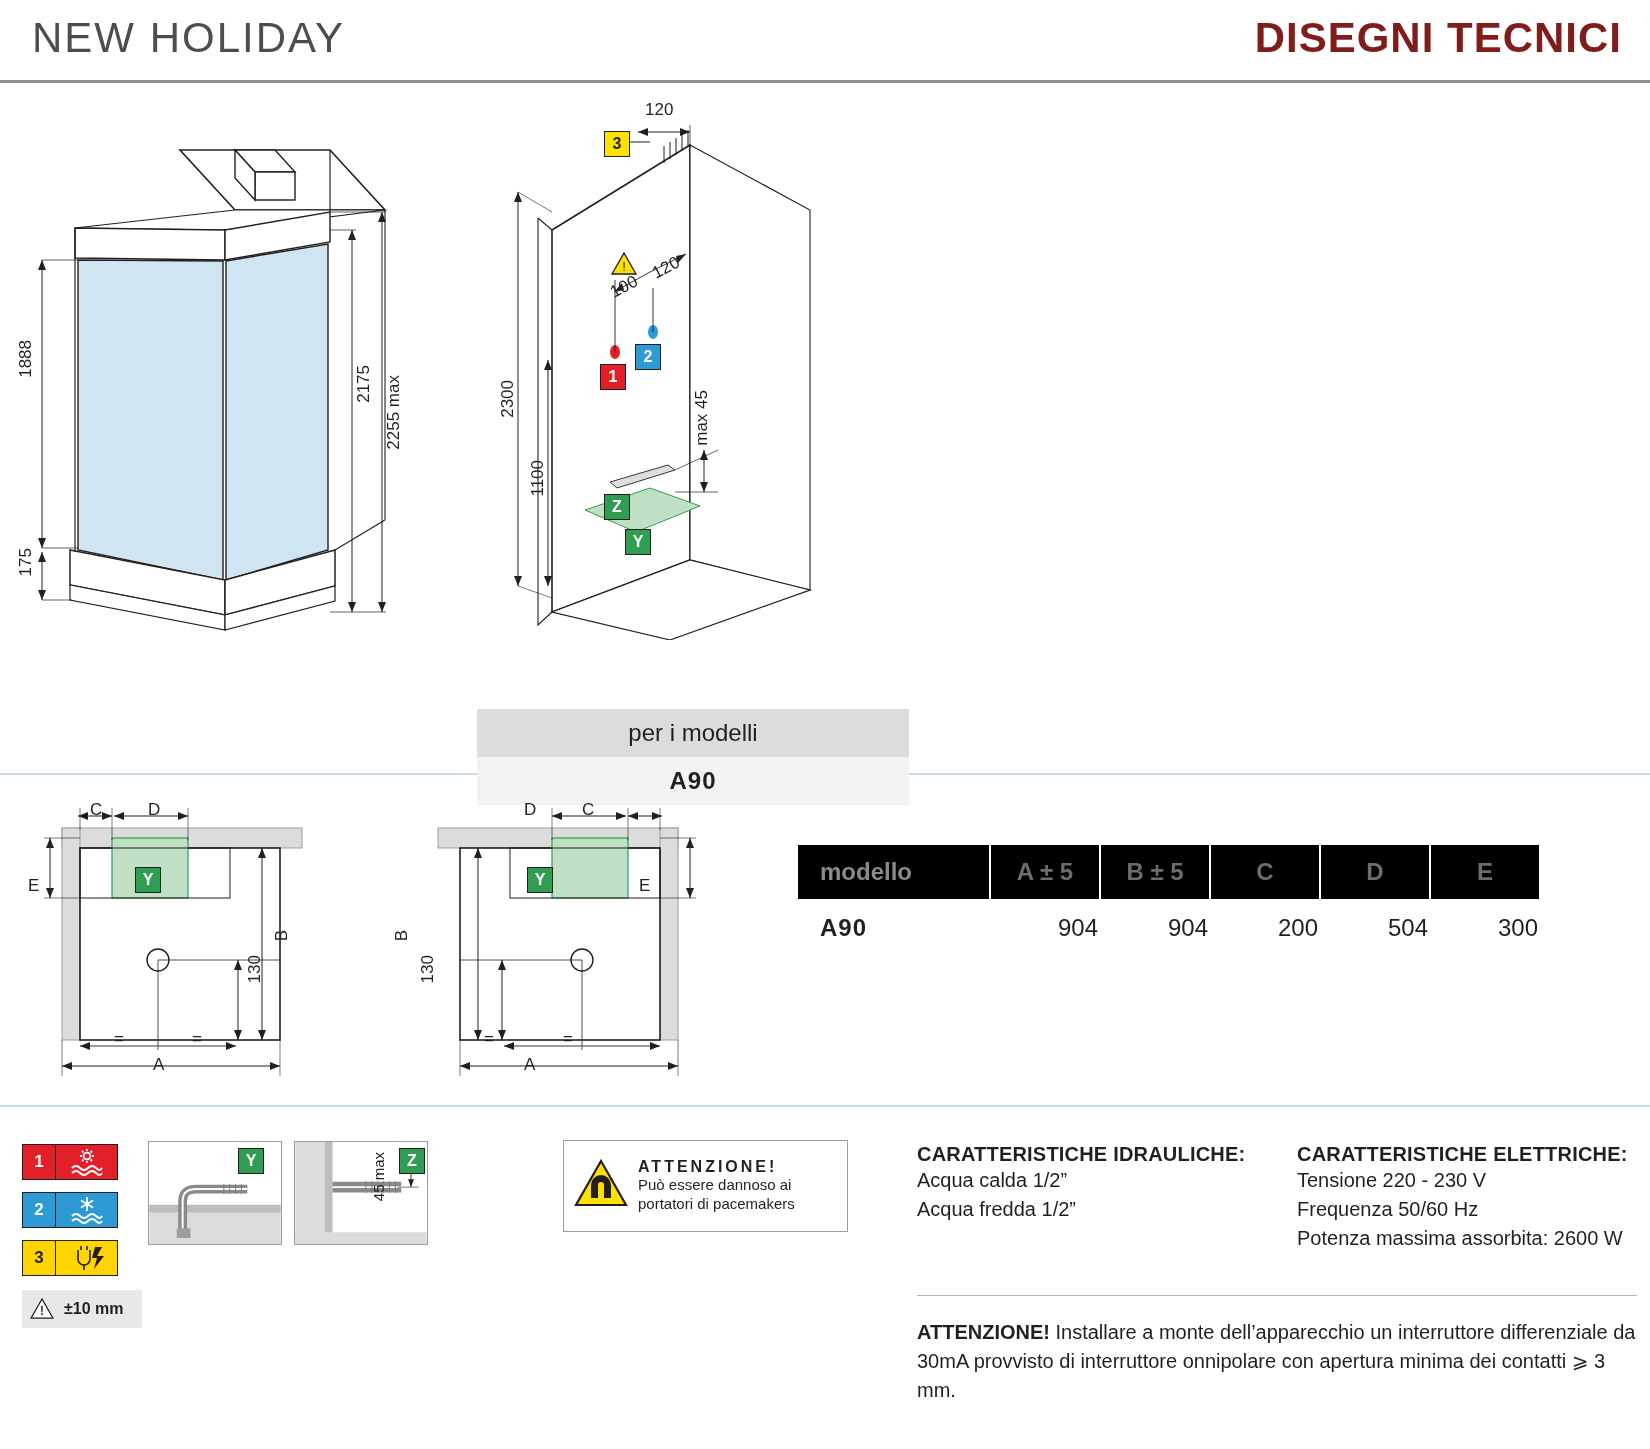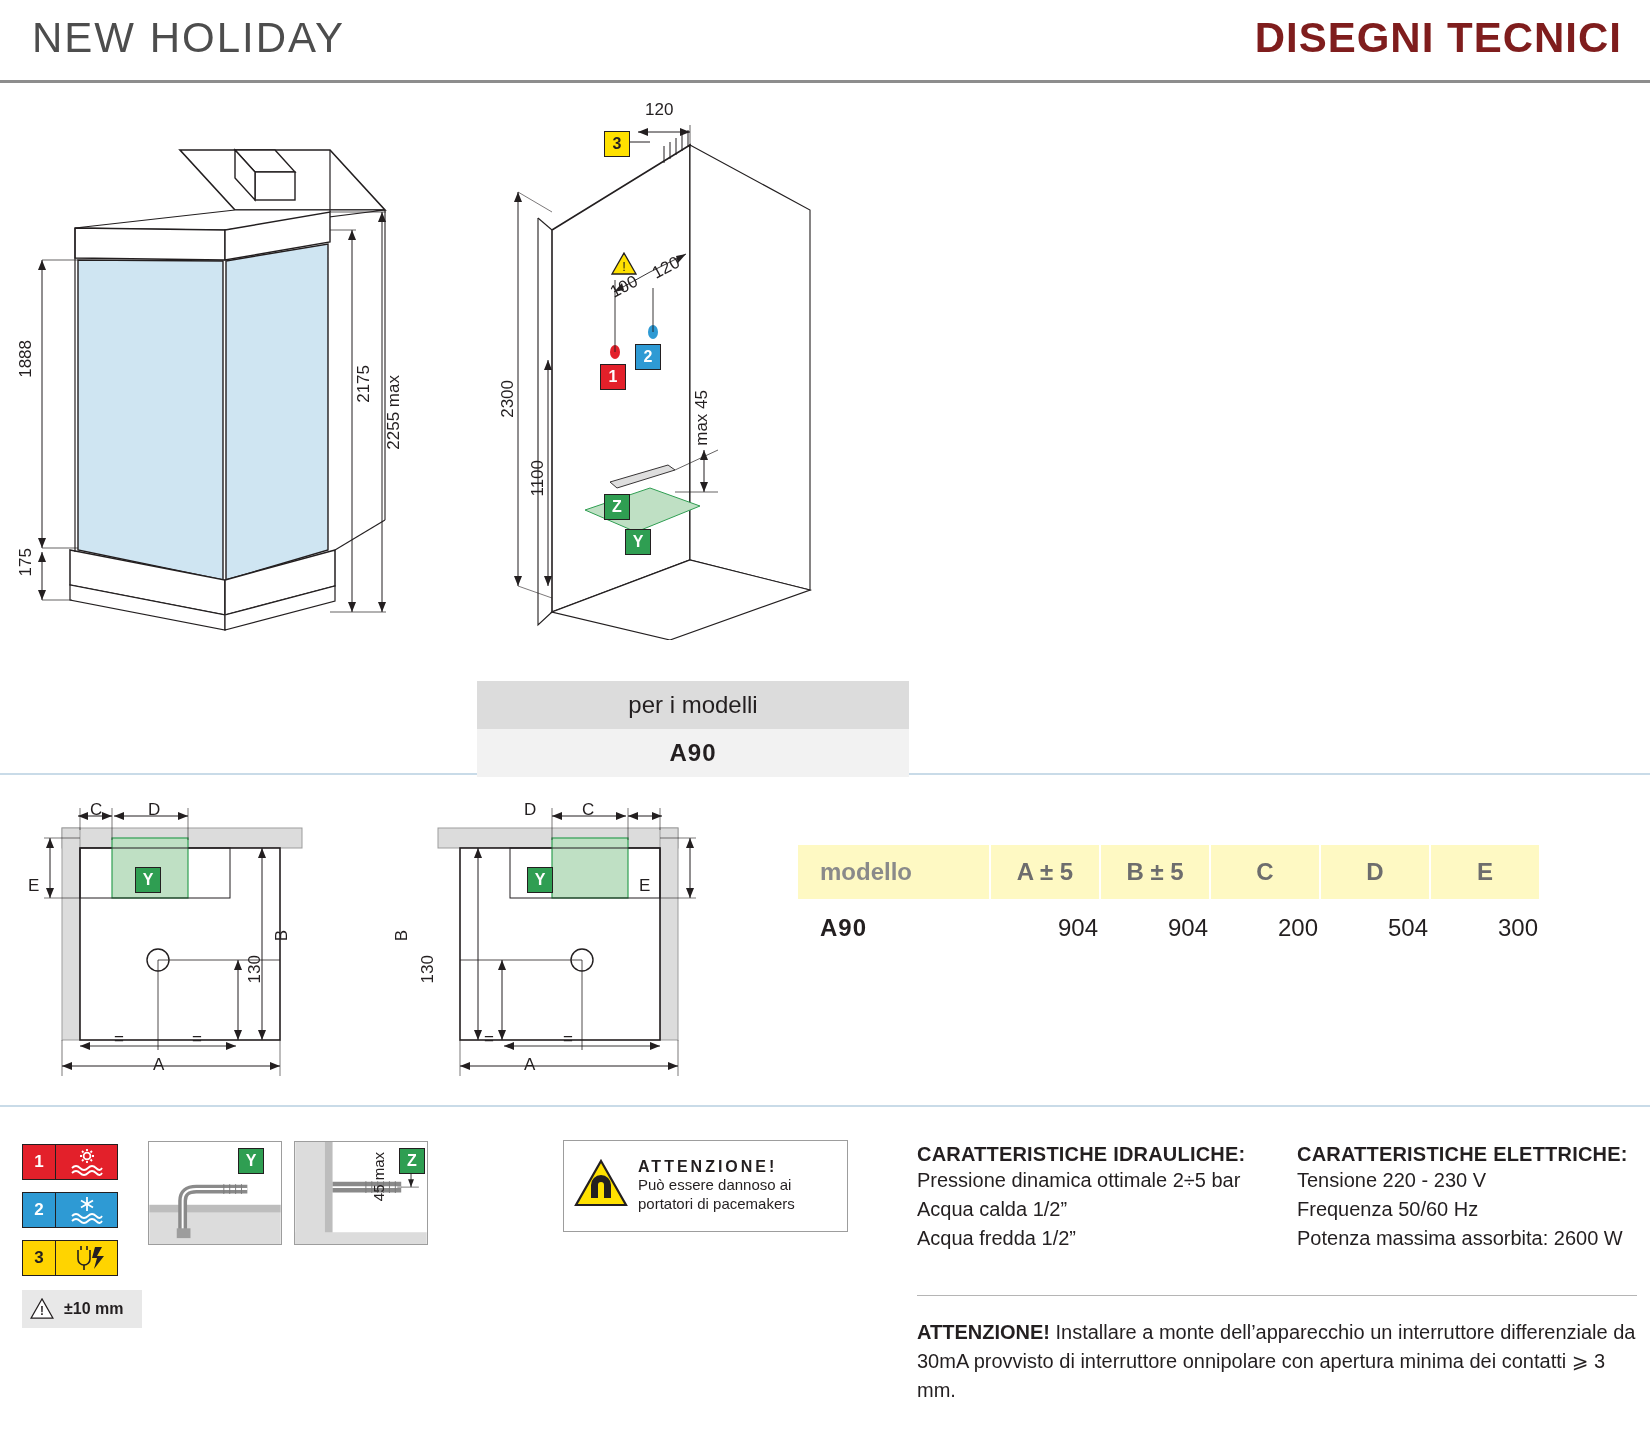--- a/index.html
+++ b/index.html
@@ -51,31 +51,31 @@
   
   .tri{
     position:relative;width:26px;height:23px;
   }
   .tri svg{display:block;}
 
   
   #model-box{left:477px;top:681px;width:432px;}
   #model-box .row1{
     background:#dcdcdc;height:48px;display:flex;align-items:center;justify-content:center;
-    font-size:24px;color:#231f20;
+    font-size:24px;color:#231f20;margin-top:28px;
   }
   #model-box .row2{
     background:#f2f2f2;height:48px;display:flex;align-items:center;justify-content:center;
     font-size:24px;color:#231f20;font-weight:700;letter-spacing:1px;
   }
 
   
   #spec-table{left:798px;top:845px;border-collapse:collapse;}
   #spec-table th{
-    background:#fef9c3;color:#6d6d6d;font-size:24px;font-weight:700;
+    background:#000000;color:#6d6d6d;font-size:24px;font-weight:700;
     height:52px;border-right:2px solid #ffffff;border-bottom:2px solid #ffffff;
     text-align:center;
   }
   #spec-table th.first{color:#8a8a8a;text-align:left;padding-left:22px;width:168px;}
   #spec-table td{
     font-size:24px;height:52px;text-align:right;color:#231f20;
     border-right:2px solid #ffffff;
   }
   #spec-table td.first{font-weight:700;text-align:left;padding-left:22px;letter-spacing:1px;}
   #spec-table col.c{width:110px;}
@@ -520,21 +520,20 @@
     </svg>
   </span>
   <span class="txt">
     <div class="t1">ATTENZIONE!</div>
     <div class="t2">Può essere dannoso ai portatori di pacemakers</div>
   </span>
 </div>
 
 <div class="abs" style="left:917px;top:1143px;width:380px;">
   <div class="spec-head">CARATTERISTICHE IDRAULICHE:</div>
-  <div class="spec-line">Pressione dinamica ottimale 2÷5 bar</div>
   <div class="spec-line">Acqua calda 1/2”</div>
   <div class="spec-line">Acqua fredda 1/2”</div>
 </div>
 
 <div class="abs" style="left:1297px;top:1143px;width:350px;">
   <div class="spec-head">CARATTERISTICHE ELETTRICHE:</div>
   <div class="spec-line">Tensione 220 - 230 V</div>
   <div class="spec-line">Frequenza 50/60 Hz</div>
   <div class="spec-line">Potenza massima assorbita: 2600 W</div>
 </div>

